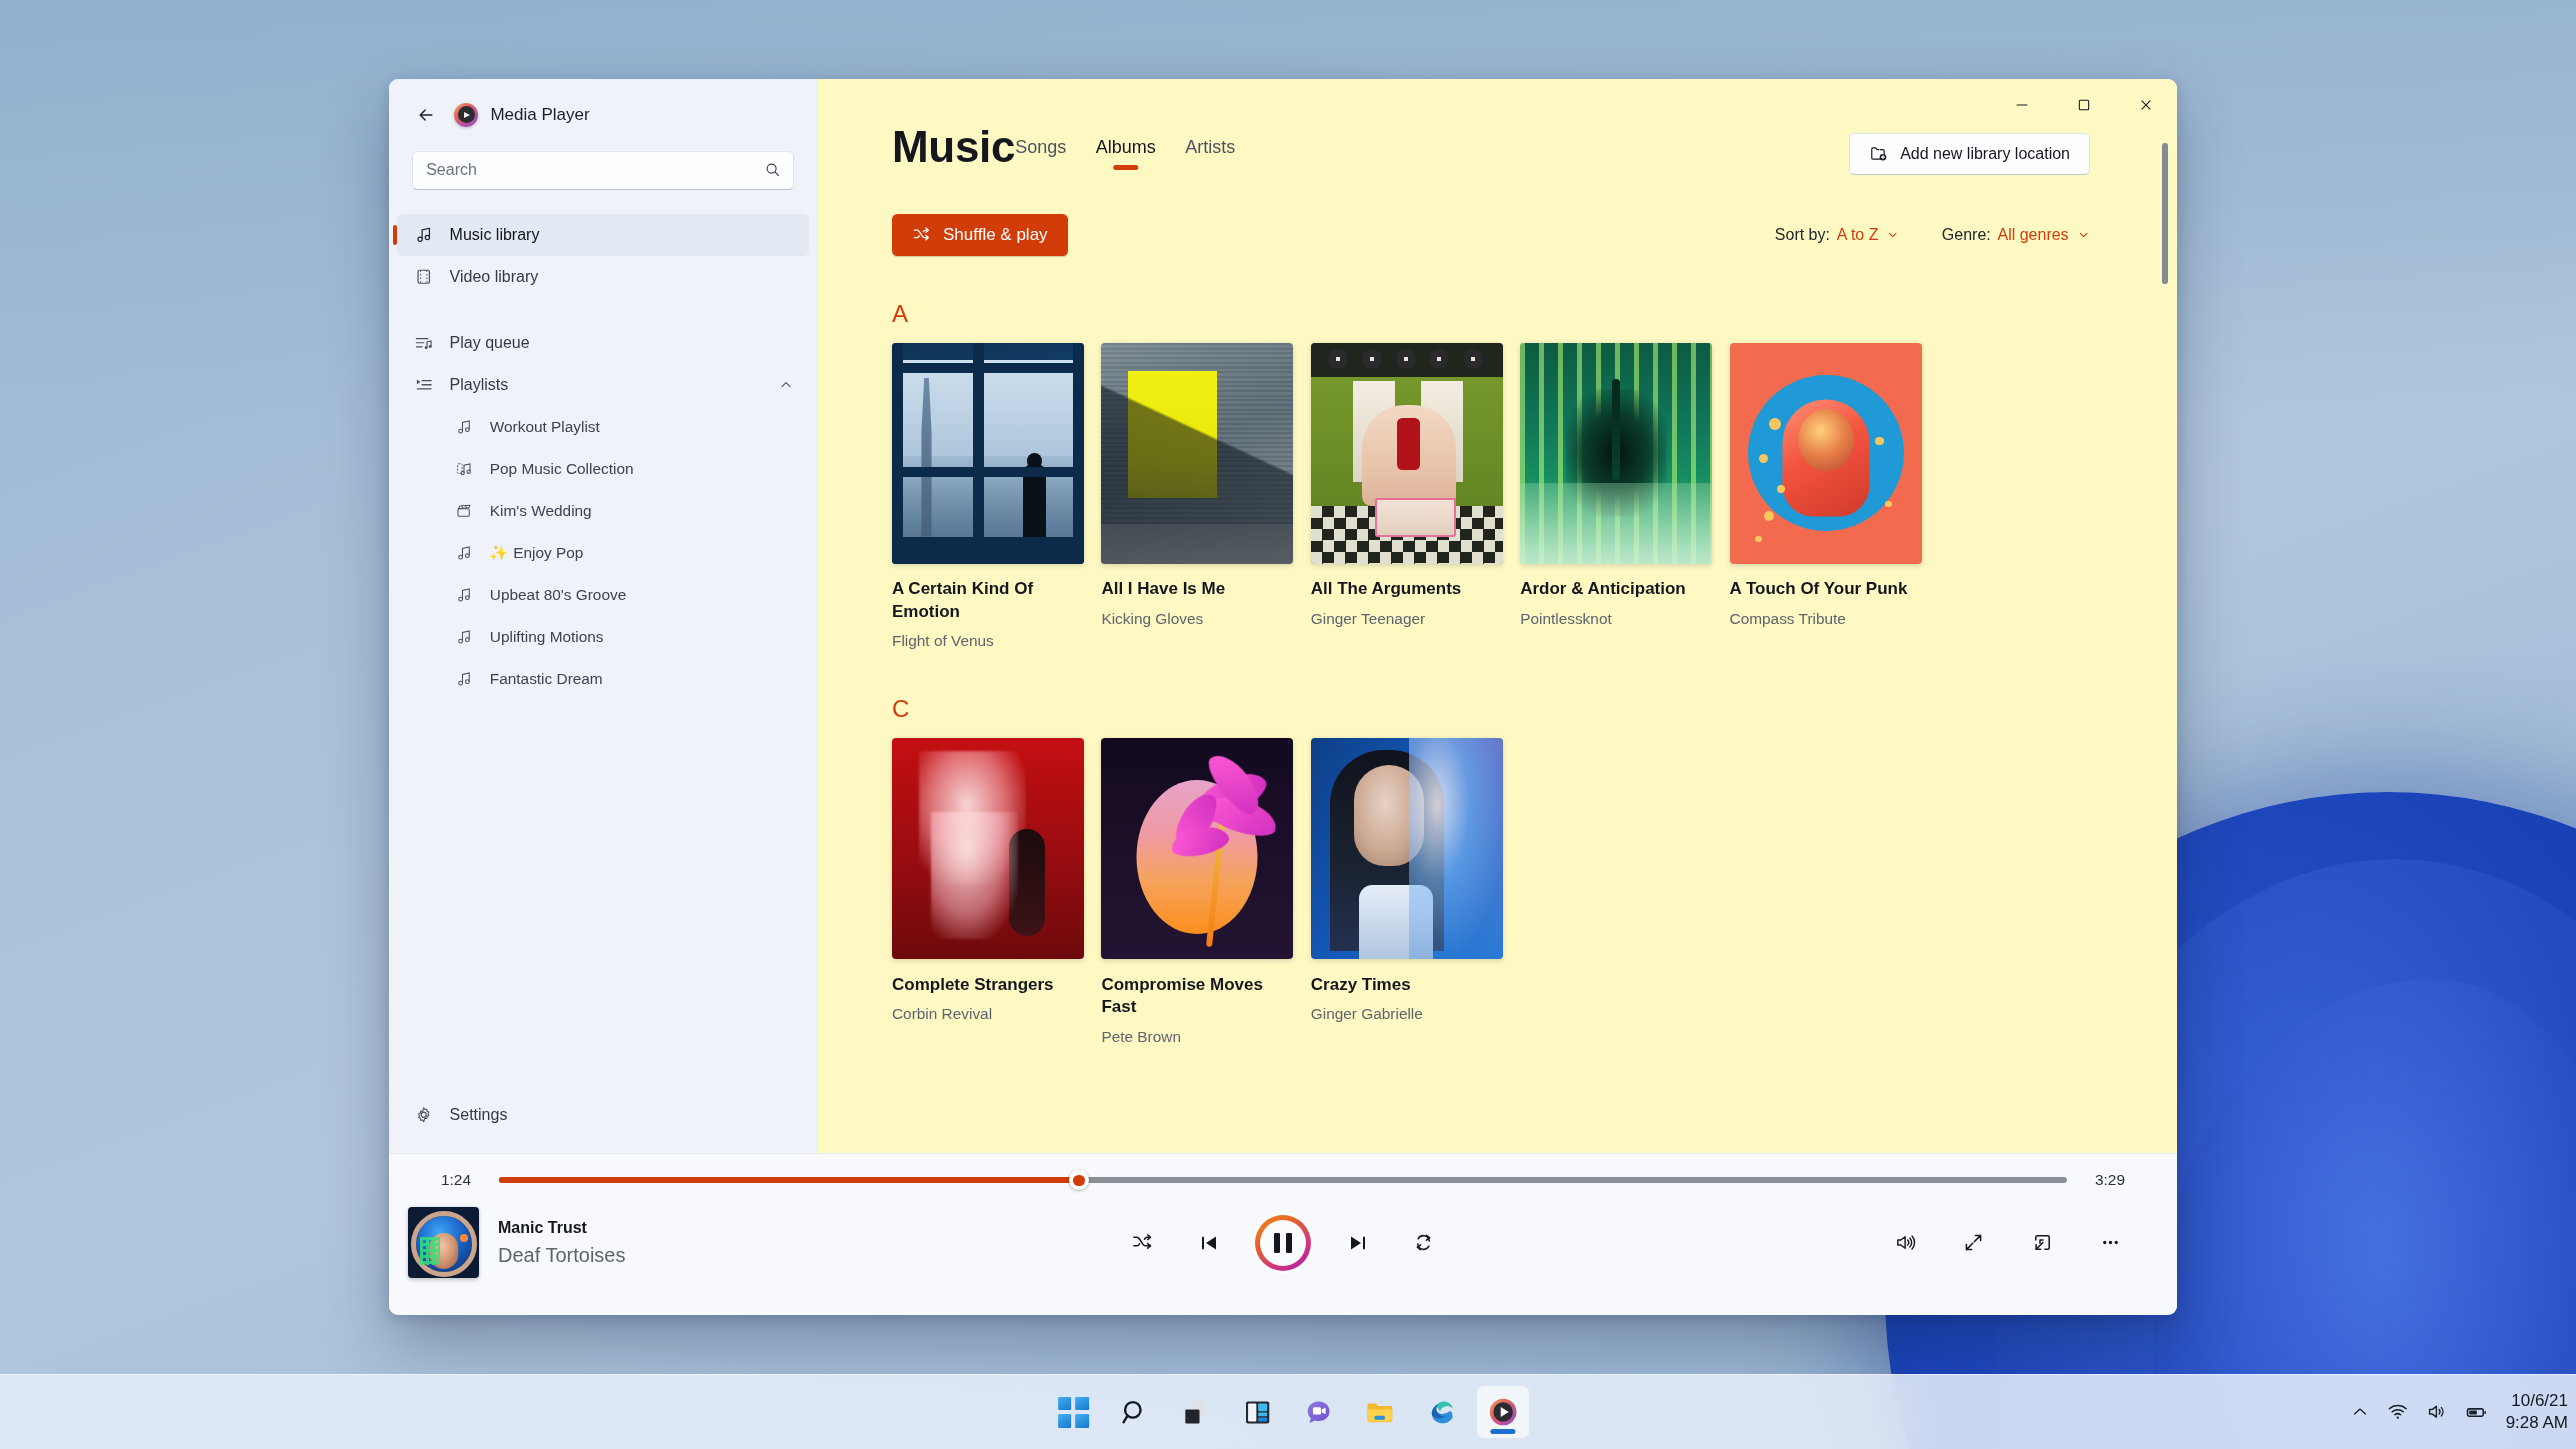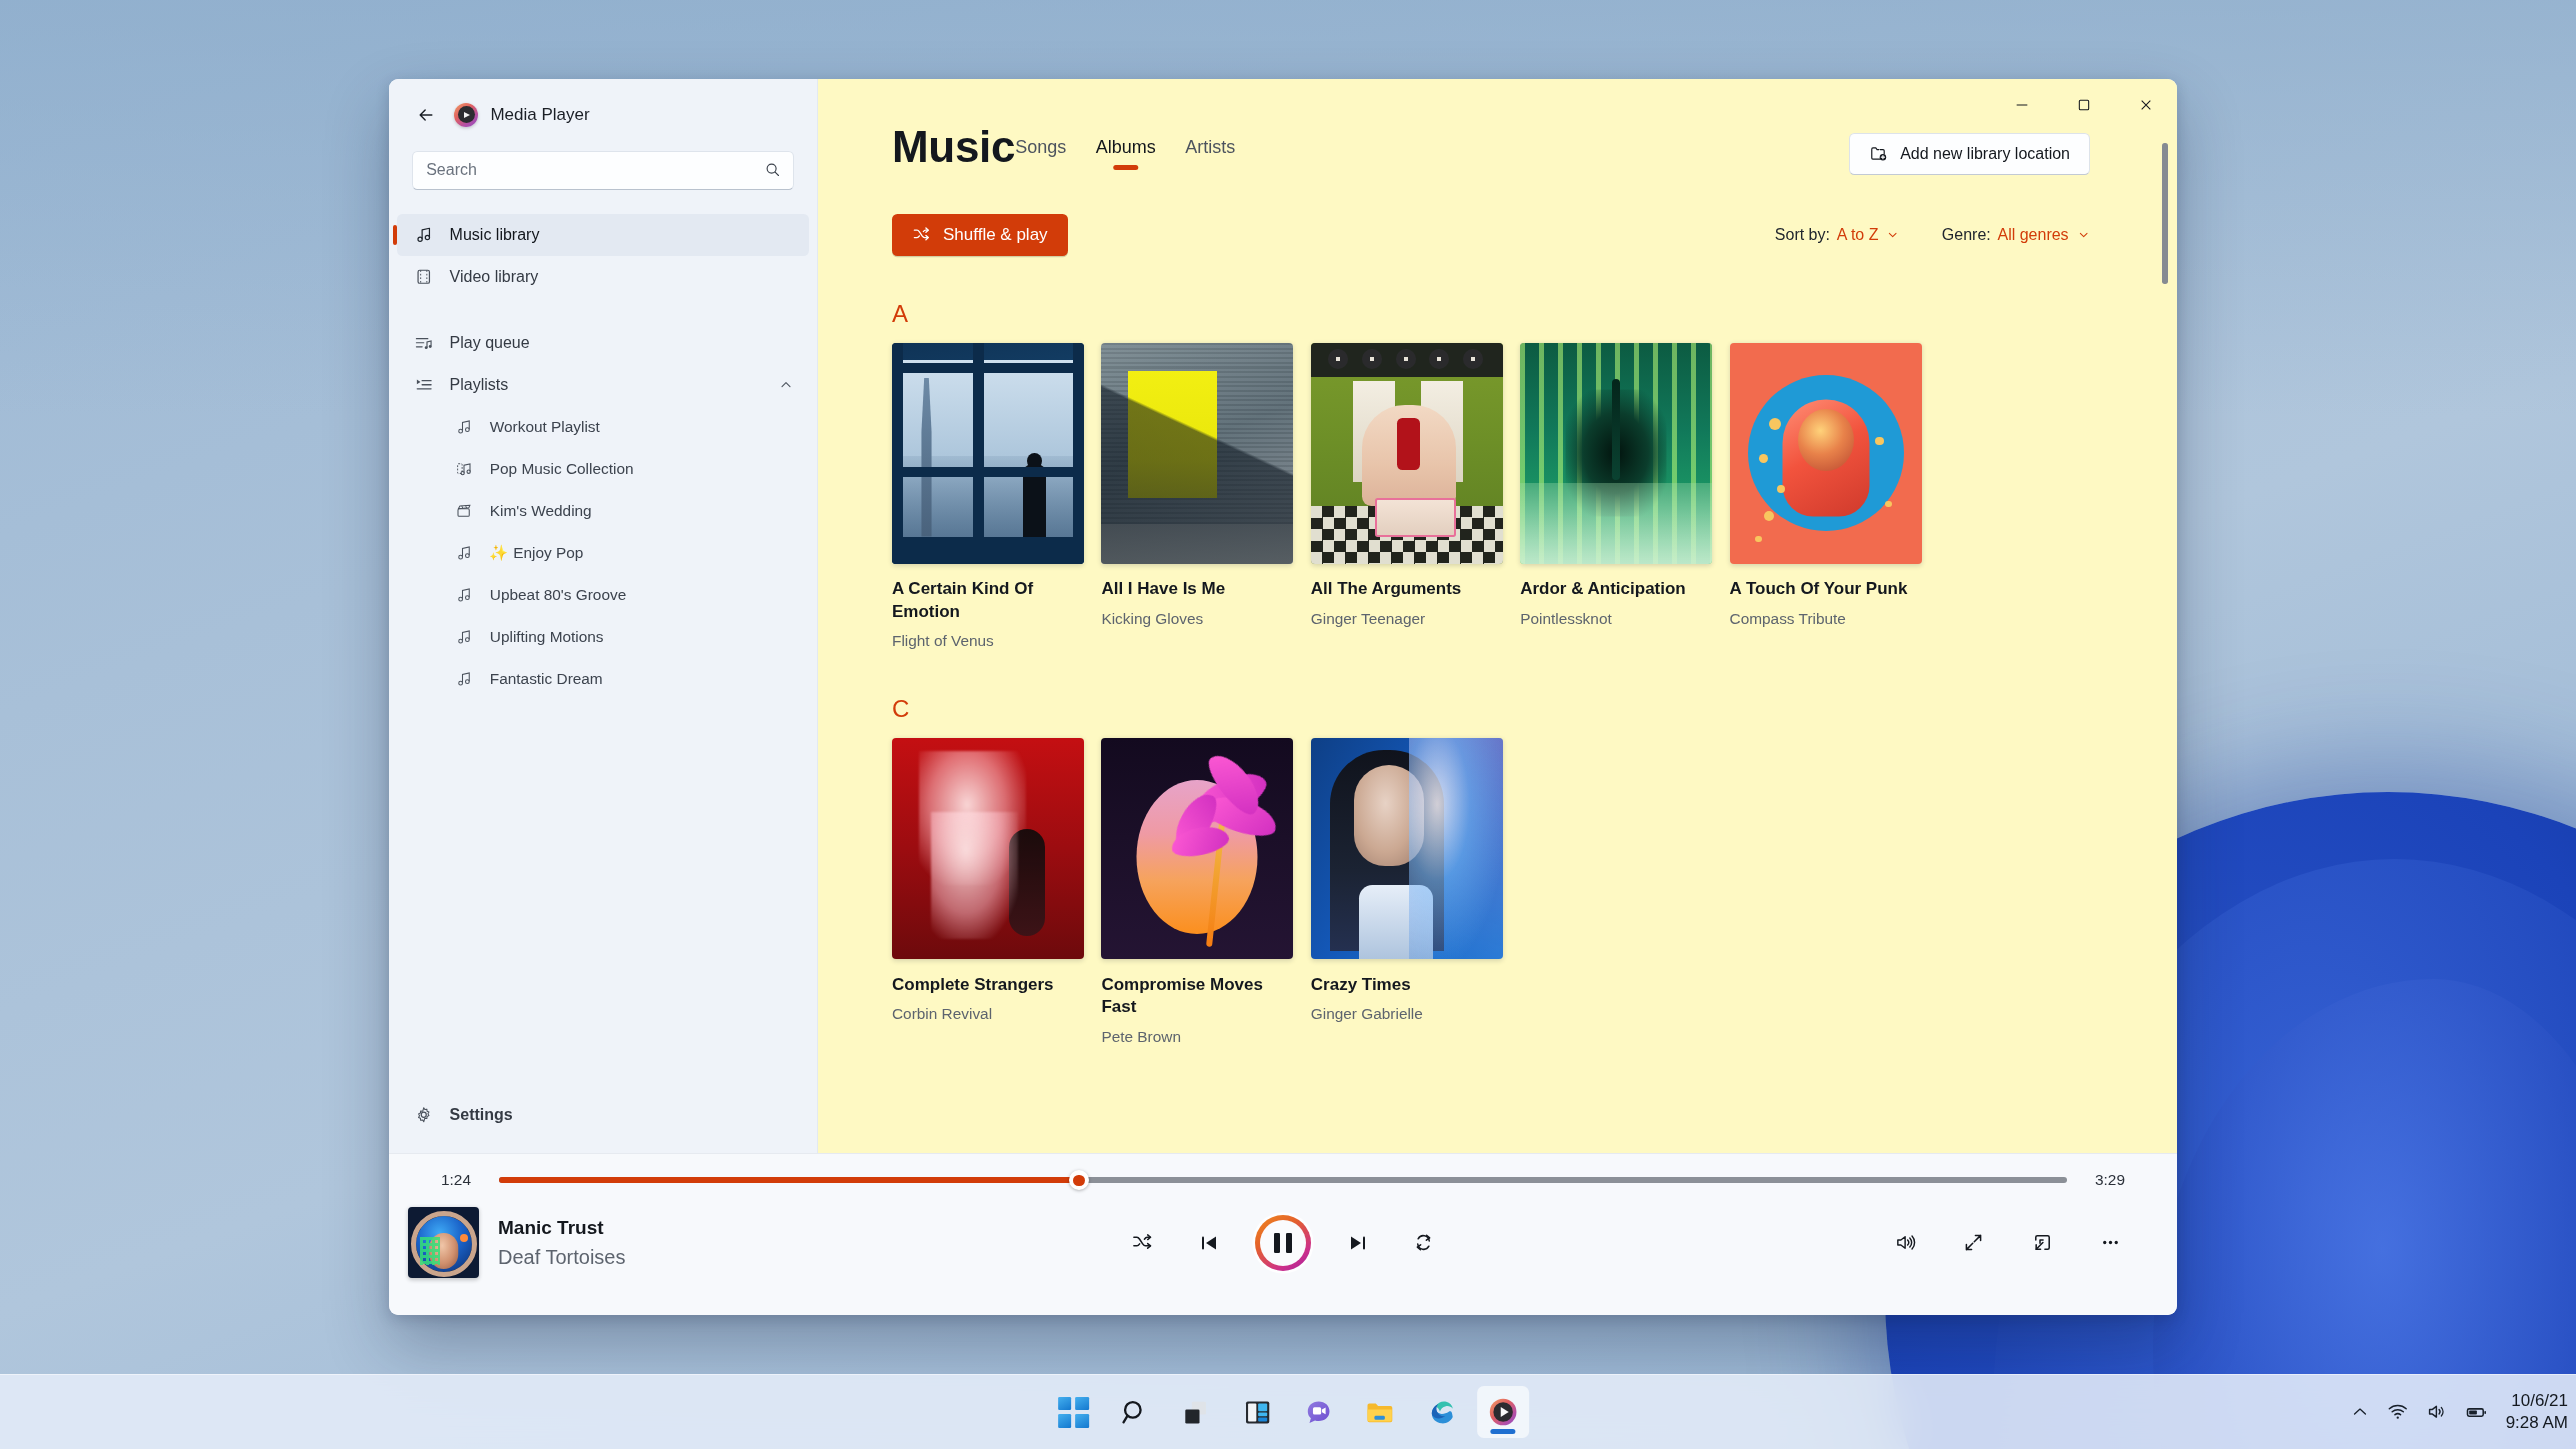--- a/index.html
+++ b/index.html
@@ -161,21 +161,20 @@
   }
   .nav-ico { width: 23px; height: 23px; display: flex; align-items: center; justify-content: center; color: #4a515c; flex: none; }
   .nav-item.selected .nav-ico { color: #1d232b; }
   .nav-gap { height: 24px; }
   .nav-item.group { justify-content: flex-start; }
   .group-chev { margin-left: auto; margin-right: 14.8px; color: #4a515c; }
   .nav-item.child { padding-left: 55px; gap: 14.8px; font-size: 15.4px; color: #3c434e; }
 
   #settings-row {
     padding: 0 8px 17.4px 8px;
-    font-weight: bold;
   }
 
   
   #content {
     flex: 1; position: relative;
     background: #fef9c3;
     overflow: hidden;
   }
   #content-inner { padding: 39px 47px 0 74px; height: 100%; }
 
@@ -354,21 +353,21 @@
     position: absolute; top: 50%; transform: translate(-50%,-50%);
     width: 20px; height: 20px; border-radius: 50%; background: #fff;
     box-shadow: 0 0.7px 3.4px rgba(0,0,0,.3);
     display: flex; align-items: center; justify-content: center;
   }
   #track-thumb i { width: 11.4px; height: 11.4px; border-radius: 50%; background: #d23c09; display: block; }
 
   #ctrls { display: flex; align-items: center; height: 107px; padding: 0 47px 0 19px; position: relative; }
   #now-playing { display: flex; align-items: center; gap: 19px; }
   #np-art { width: 71px; height: 71px; border-radius: 4px; overflow: hidden; position: relative; box-shadow: 0 1.3px 4.7px rgba(0,0,0,.22); }
-  #np-title { font-size: 19px; color: #14181e; font-weight: 600; }
+  #np-title { font-size: 16px; color: #14181e; font-weight: 600; }
   #np-artist { font-size: 20px; color: #5d646e; margin-top: 6.7px; }
 
   #transport {
     position: absolute; left: 50%; transform: translateX(-50%);
     display: flex; align-items: center; gap: 27px;
   }
   .tbtn { width: 39px; height: 39px; display: flex; align-items: center; justify-content: center; color: #15191f; }
   #play-btn {
     width: 56px; height: 56px; border-radius: 50%;
     background: linear-gradient(145deg,#f08a1e 0%, #e4622b 35%, #cc2f8a 75%, #a222a0 100%);

